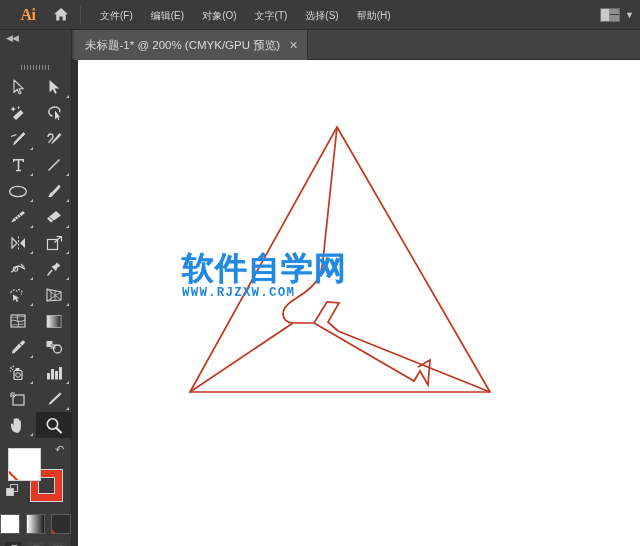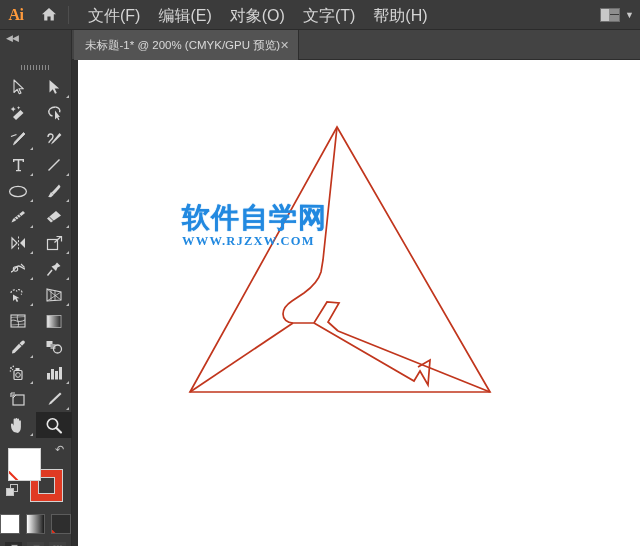--- a/index.html
+++ b/index.html
@@ -11,36 +11,37 @@
     -webkit-font-smoothing: antialiased;
   }
   #app { position: relative; width: 640px; height: 546px; }
 
   
   .menubar {
     position: absolute; left: 0; top: 0; width: 640px; height: 30px;
     background: #3b3b3b;
     display: flex; align-items: center;
     border-bottom: 1px solid #2b2b2b;
+    padding-left: 12px;
   }
   .ai-logo {
     width: 32px; height: 30px;
     display: flex; align-items: center; justify-content: center;
     color: #ff9a3c; font-size: 16px; font-weight: bold;
     font-family: "Liberation Serif", "DejaVu Serif", serif;
     letter-spacing: -0.5px;
   }
   .home-btn {
     width: 34px; height: 30px;
     display: flex; align-items: center; justify-content: center;
   }
   .mb-sep { width: 1px; height: 18px; background: #4e4e4e; margin: 0 6px 0 2px; }
   .menus { display: flex; align-items: center; height: 30px; margin-left: 4px; }
   .menu-item {
-    color: #d4d4d4; font-size: 16px; padding: 0 9px;
+    color: #d4d4d4; font-size: 10px; padding: 0 9px;
     height: 28px; line-height: 30px; white-space: nowrap; cursor: default;
   }
   .mb-right {
     position: absolute; right: 6px; top: 0; height: 30px;
     display: flex; align-items: center; gap: 5px;
   }
   .ws-switch {
     width: 20px; height: 14px; position: relative;
     background: #8e8e8e; border: 1px solid #6e6e6e;
   }
@@ -64,21 +65,21 @@
     background: #3b3b3b; border-right: 1px solid #2d2d2d;
   }
   .gutter-collapse {
     position: absolute; left: 6px; top: 3px;
     color: #b9b9b9; font-size: 9px; letter-spacing: -1px;
   }
   .doc-tab {
     position: absolute; left: 74px; top: 0; height: 30px;
     background: #535353;
     display: flex; align-items: center;
-    padding: 0 9px 0 11px; gap: 0;
+    padding: 0 9px 0 11px; gap: 9px;
     border-right: 1px solid #2d2d2d;
   }
   .doc-tab-title { color: #d9d9d9; font-size: 11.5px; white-space: nowrap; }
   .doc-tab-close { color: #c5c5c5; font-size: 11px; font-weight: bold; cursor: pointer; }
 
   
   .toolbar {
     position: absolute; left: 0; top: 60px; width: 72px; height: 486px;
     background: #3b3b3b; border-right: 1px solid #2b2b2b;
   }
@@ -176,49 +177,51 @@
     width: 562px; height: 486px;
     background: #ffffff; overflow: hidden;
   }
   .artboard { position: absolute; inset: 0; }
 
   .watermark {
     position: absolute; left: 104px; top: 144px;
     pointer-events: none; user-select: none;
   }
   .wm-main {
-    color: #2289e0; font-size: 28px; font-weight: bold;
+    color: #2289e0; font-size: 32px; font-weight: bold;
     letter-spacing: 1px; line-height: 1;
     font-family: "DejaVu Sans", "Liberation Sans", sans-serif;
     text-shadow: 0 0 1px #2289e0;
+    margin-top: 48px;
   }
   .wm-sub {
     color: #2289e0; font-size: 12.5px; font-weight: bold;
     letter-spacing: 1.2px; margin-top: 3px; line-height: 1;
-    font-family: Liberation Serif, serif;
+    font-family: Liberation Mono, monospace;
   }
 </style>
 </head>
 <body>
 
 <div id="app">
 
   <div class="menubar">
     <div class="ai-logo">Ai</div>
     <div class="home-btn">
       <svg width="16" height="15" viewBox="0 0 16 15">
         <path d="M8 1 L15 7.2 L12.8 7.2 L12.8 13.6 L9.6 13.6 L9.6 9.4 L6.4 9.4 L6.4 13.6 L3.2 13.6 L3.2 7.2 L1 7.2 Z" fill="#cfcfcf"></path>
       </svg>
     </div>
     <div class="mb-sep"></div>
     <div class="menus">
       <div class="menu-item">文件(F)</div>
       <div class="menu-item">编辑(E)</div>
       <div class="menu-item">对象(O)</div>
       <div class="menu-item">文字(T)</div>
+      <div class="menu-item">选择(S)</div>
       <div class="menu-item">帮助(H)</div>
     </div>
     <div class="mb-right">
       <div class="ws-switch"></div>
       <div class="chev">▼</div>
     </div>
   </div>
 
   <div class="tabbar">
     <div class="tabbar-gutter">

